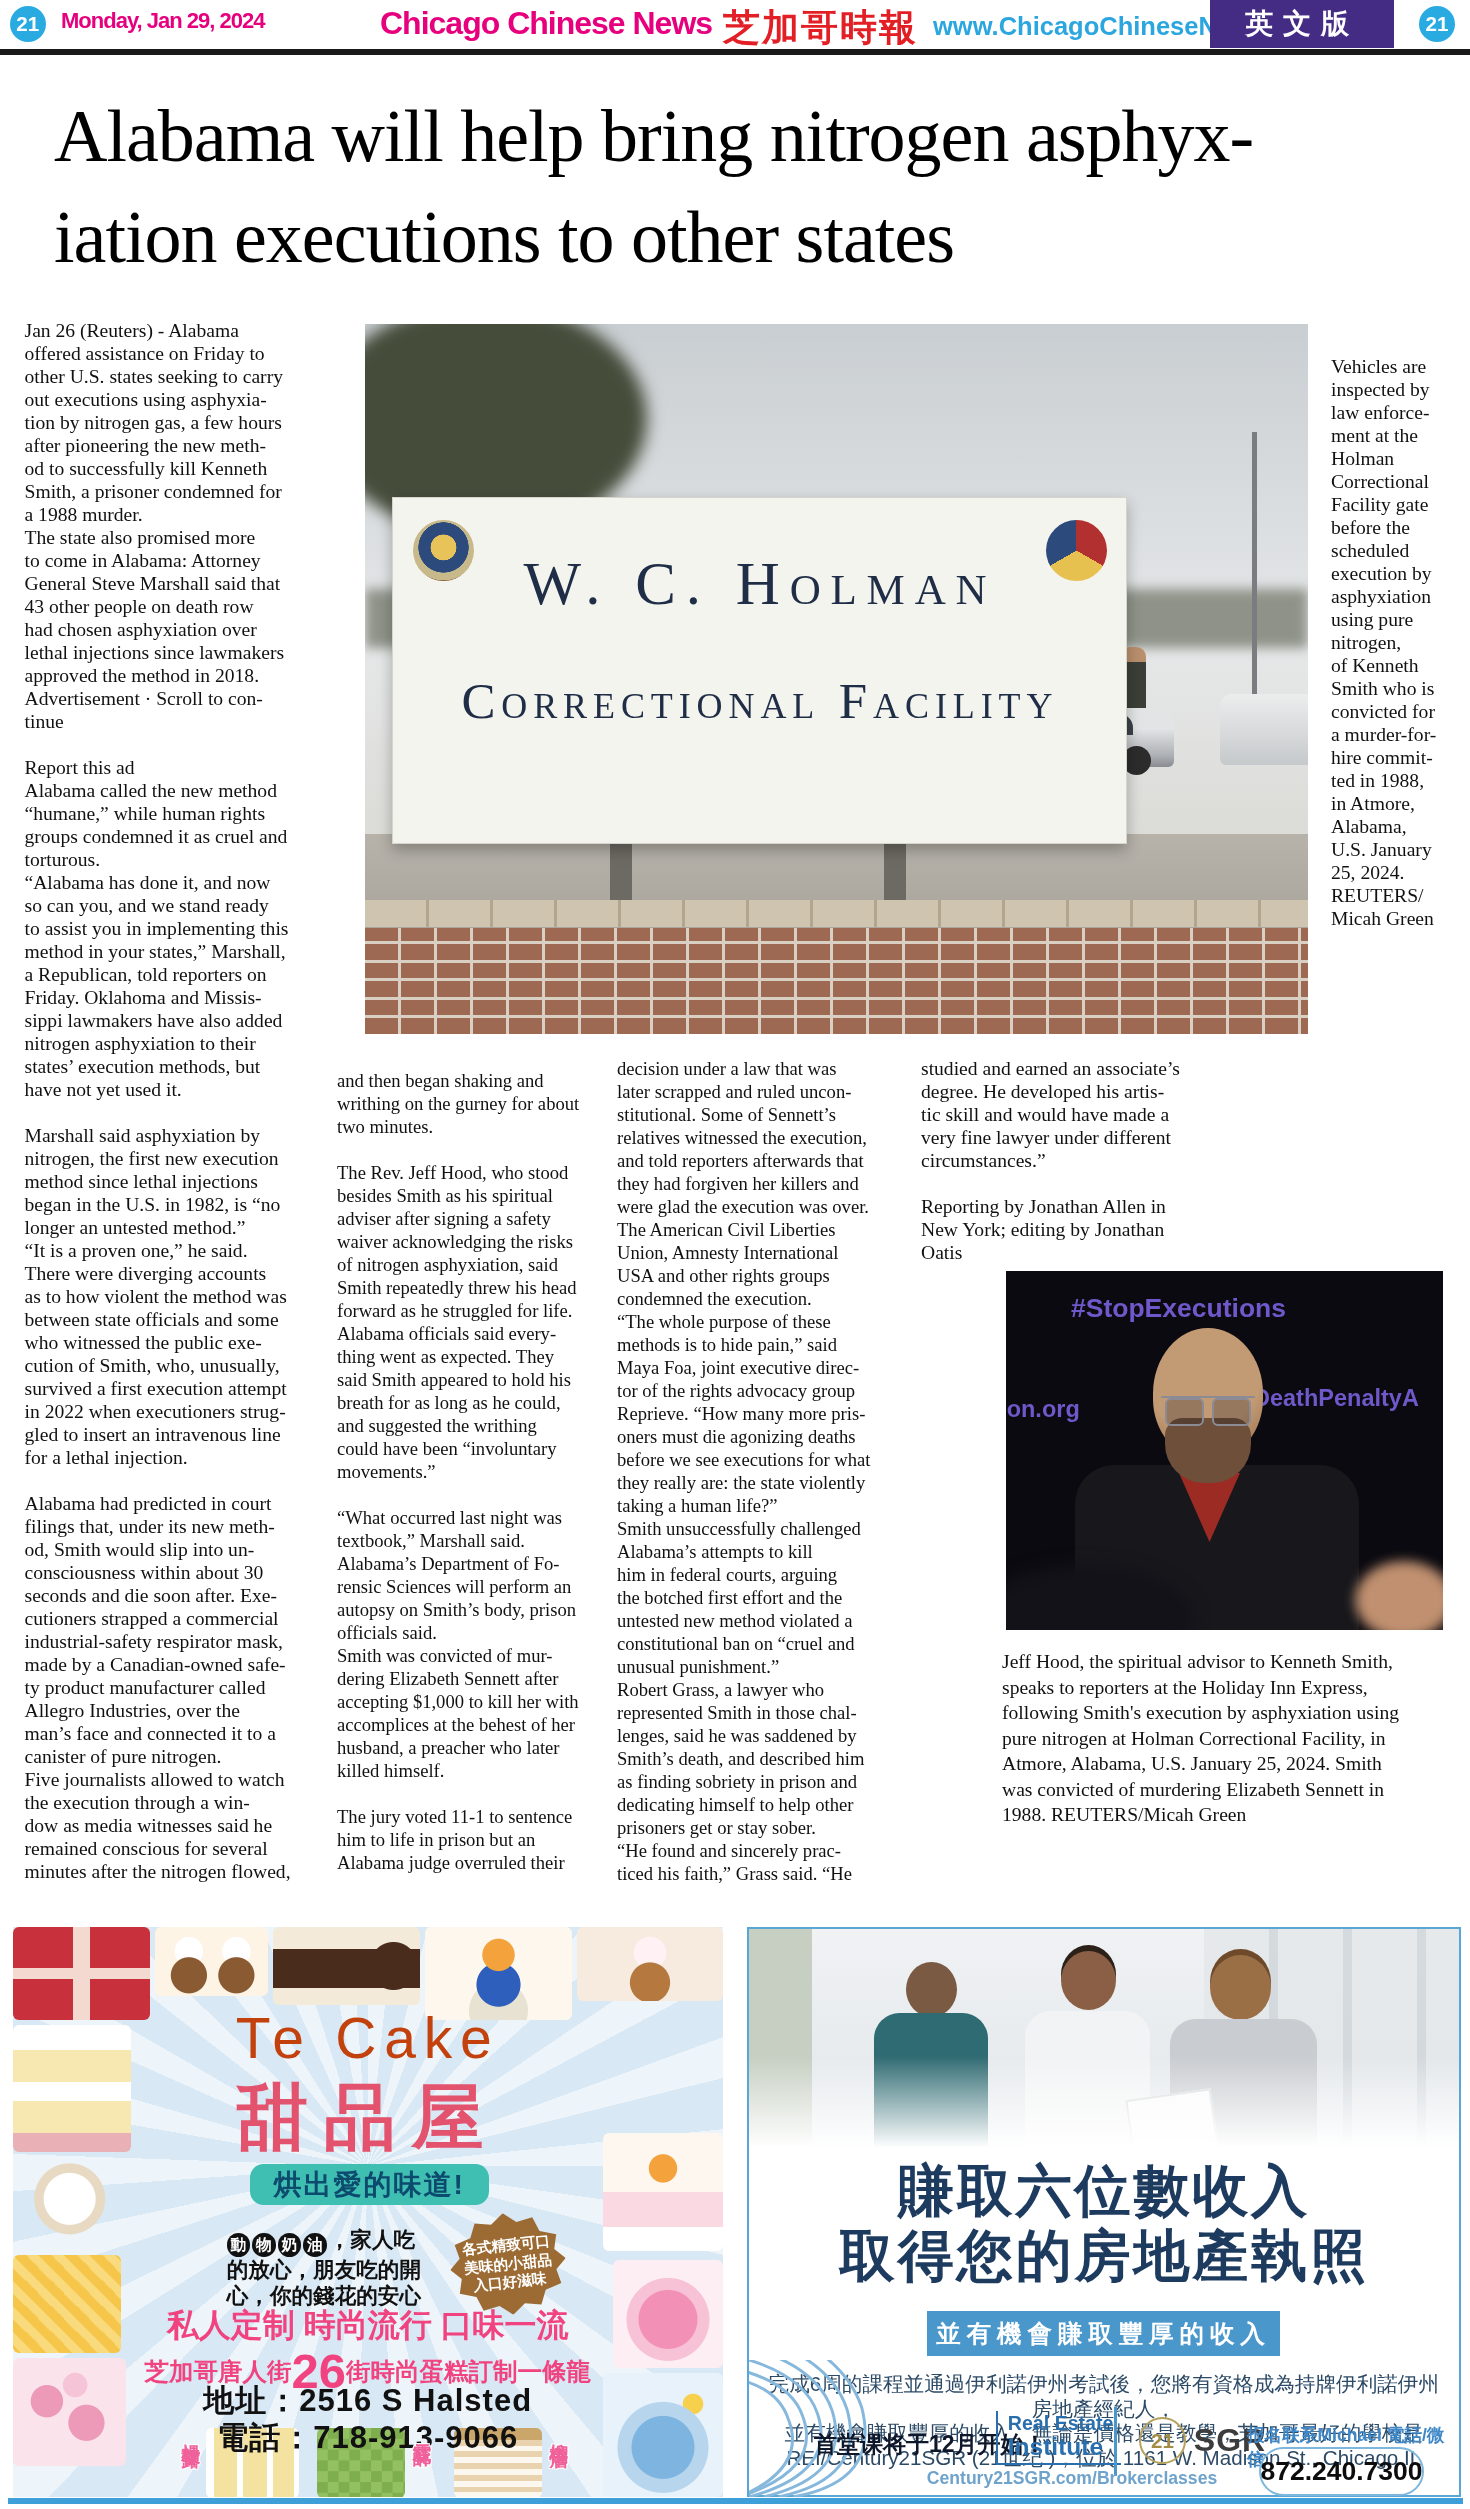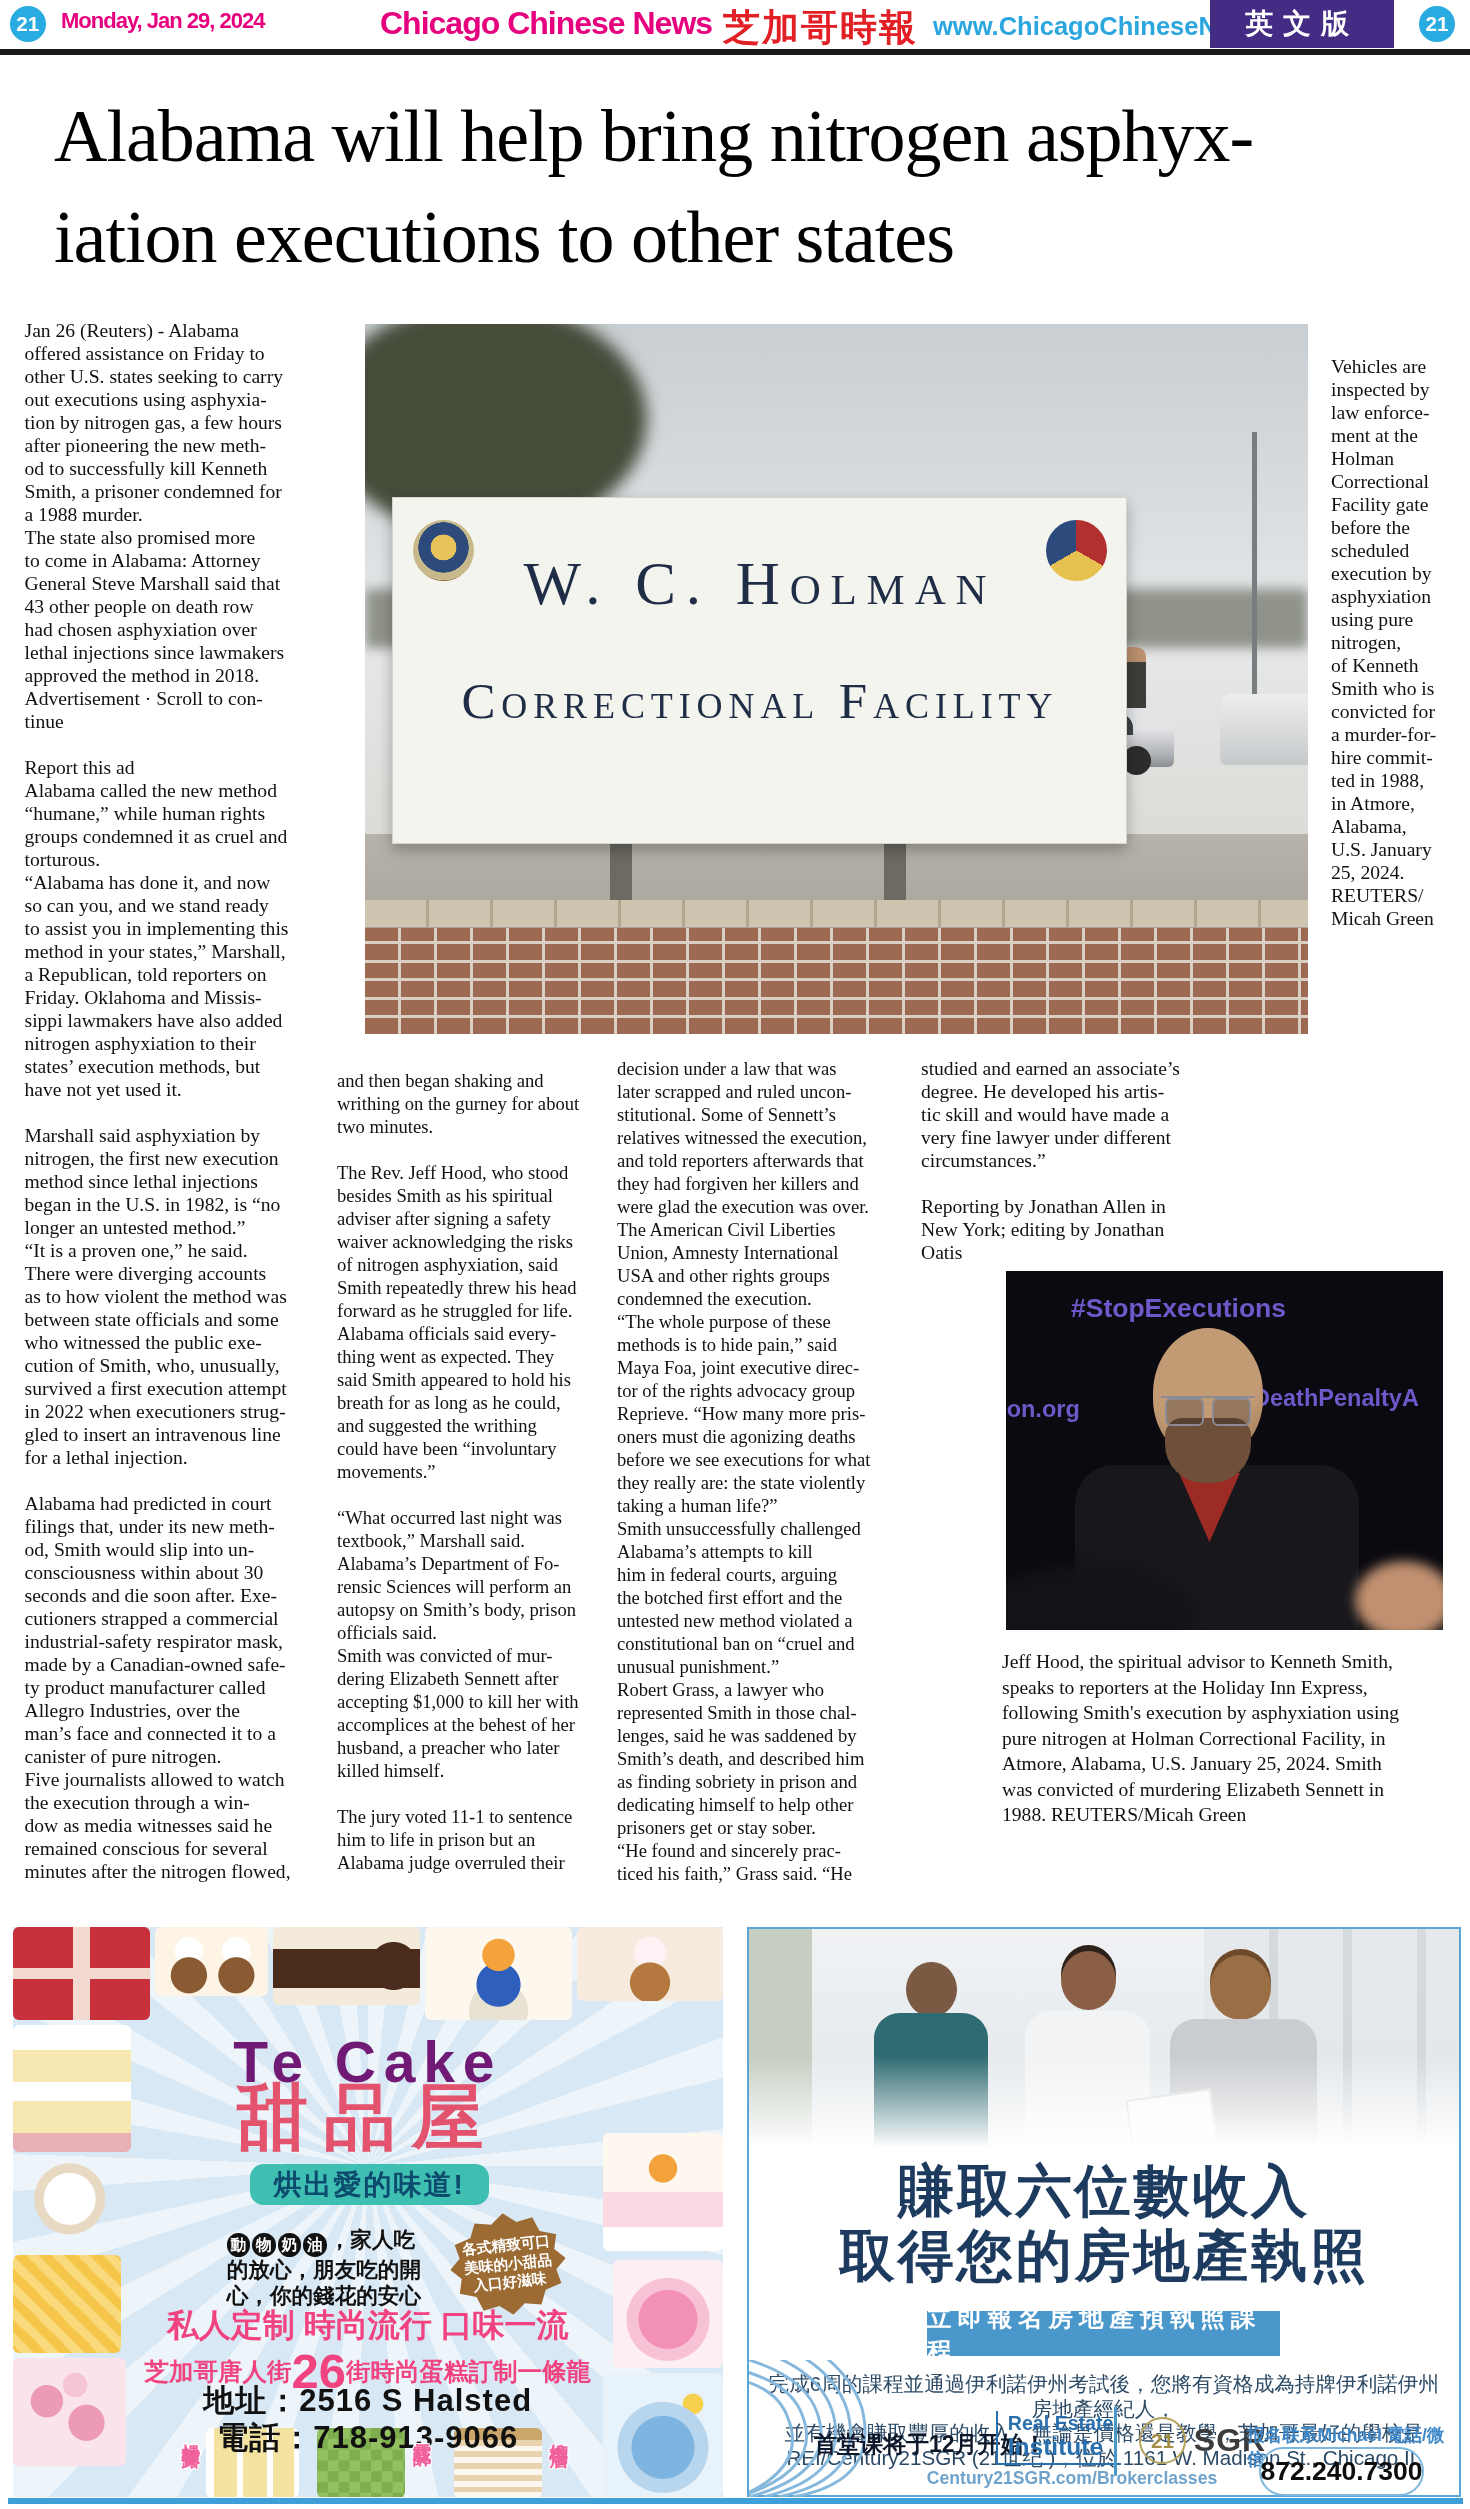--- a/index.html
+++ b/index.html
@@ -74,22 +74,22 @@
   .p2-shirt{position:absolute;left:173px;top:202px;width:61px;height:69px;background:#9c2b24;
      clip-path:polygon(0 0,100% 0,50% 100%);}
   .p2-hand{position:absolute;left:349px;top:290px;width:98px;height:78px;border-radius:50%;
      background:#c09070;filter:blur(5.9px);}
   .p2-blob{position:absolute;left:-29px;top:294px;width:216px;height:108px;border-radius:50%;background:#141219;filter:blur(7.8px);}
 
   
   .tecake{position:absolute;left:12.7px;top:1927px;width:710px;height:570px;overflow:hidden;background:#d8e8f4;}
   .sunburst{position:absolute;left:0;top:0;width:710px;height:570px;
      background:repeating-conic-gradient(from 0deg at 50% 42%,rgba(255,255,255,.55) 0 6deg,rgba(255,255,255,0) 6deg 14deg);}
-  .tk-title-en{position:absolute;left:0;top:78px;width:710px;text-align:center;font-size:57px;font-weight:700;
-     letter-spacing:7.8px;color:#701a75;margin-top:24px;}
+  .tk-title-en{position:absolute;left:0;top:78px;width:710px;text-align:center;font-size:57px;font-weight:400;
+     letter-spacing:7.8px;color:#c2410c;}
   .tk-title-zh{position:absolute;left:0;top:143px;width:710px;text-align:center;font-size:72px;font-weight:900;
      letter-spacing:15.7px;color:#e4536e;}
   .tk-pill{position:absolute;left:237px;top:237px;width:239px;height:41px;background:#3fbfb2;border-radius:13.7px;
      color:#0c4a6e;font-size:28px;font-weight:bold;display:flex;align-items:center;justify-content:center;letter-spacing:2px;}
   .tk-body{position:absolute;left:214px;top:300px;width:225px;color:#111;font-size:21.6px;font-weight:bold;line-height:26.5px;}
   .cchar{display:inline-flex;width:23.5px;height:23.5px;border-radius:50%;background:#111;color:#fff;font-size:15.7px;
      align-items:center;justify-content:center;margin-right:2px;vertical-align:-2.9px;}
   .tk-star{position:absolute;left:437px;top:286px;width:116px;height:102px;background:#9c6b33;transform:rotate(-6deg);
      clip-path:polygon(50% 0%,61% 10%,75% 7%,80% 21%,94% 26%,91% 40%,100% 50%,91% 60%,94% 74%,80% 79%,75% 93%,61% 90%,50% 100%,39% 90%,25% 93%,20% 79%,6% 74%,9% 60%,0% 50%,9% 40%,6% 26%,20% 21%,25% 7%,39% 10%);
      color:#fff;font-size:14.7px;font-weight:bold;line-height:18.6px;display:flex;align-items:center;justify-content:center;
@@ -436,21 +436,21 @@
         <div class="torso" style="left:421px;top:90px;width:147px;height:145px;background:#c9ccd0;"></div>
       </div>
       <div class="abs" style="left:380px;top:165px;width:82px;height:55px;background:#fafafa;border:2px solid #d7dadd;transform:rotate(-8deg);"></div>
       <div class="re-fade"></div>
     </div>
 
     <div class="re-head">
       <div>賺取六位數收入</div>
       <div>取得您的房地產執照</div>
     </div>
-    <div class="re-cta">立即報名房地產預執照課程</div>
+    <div class="re-cta">並有機會賺取豐厚的收入</div>
     <div class="re-body">完成6周的課程並通過伊利諾伊州考試後，您將有資格成為持牌伊利諾伊州房地產經紀人，
 並有機會賺取豐厚的收入。無論是價格還是教學，芝加哥最好的學校是
 REI/Century21SGR (21世纪 )，位於 1161 W. Madison St., Chicago IL</div>
 
     <svg class="waves" width="186" height="137" viewBox="0 0 190 140">
       <g fill="none" stroke="#85b8dc" stroke-width="3">
         <path d="M-10 140 Q 60 110 40 60 Q 30 30 -10 20"></path>
         <path d="M-10 140 Q 75 112 55 58 Q 44 24 -10 10"></path>
         <path d="M0 140 Q 90 115 70 55 Q 58 18 0 0"></path>
         <path d="M15 140 Q 105 118 85 52 Q 72 12 15 -8"></path>

